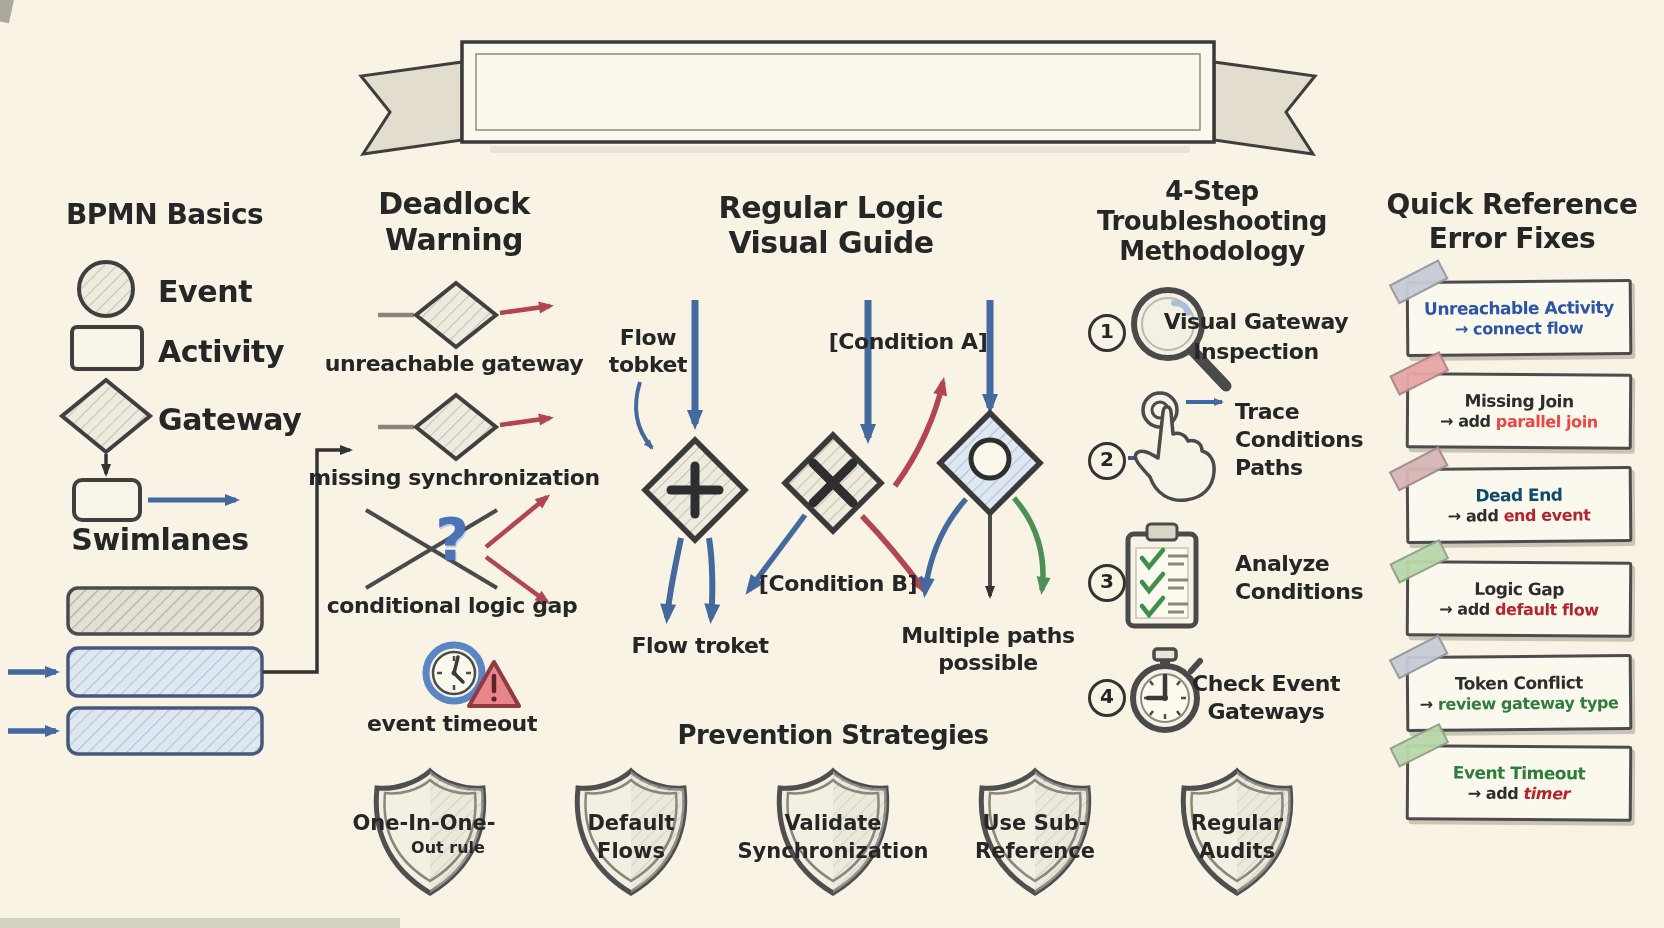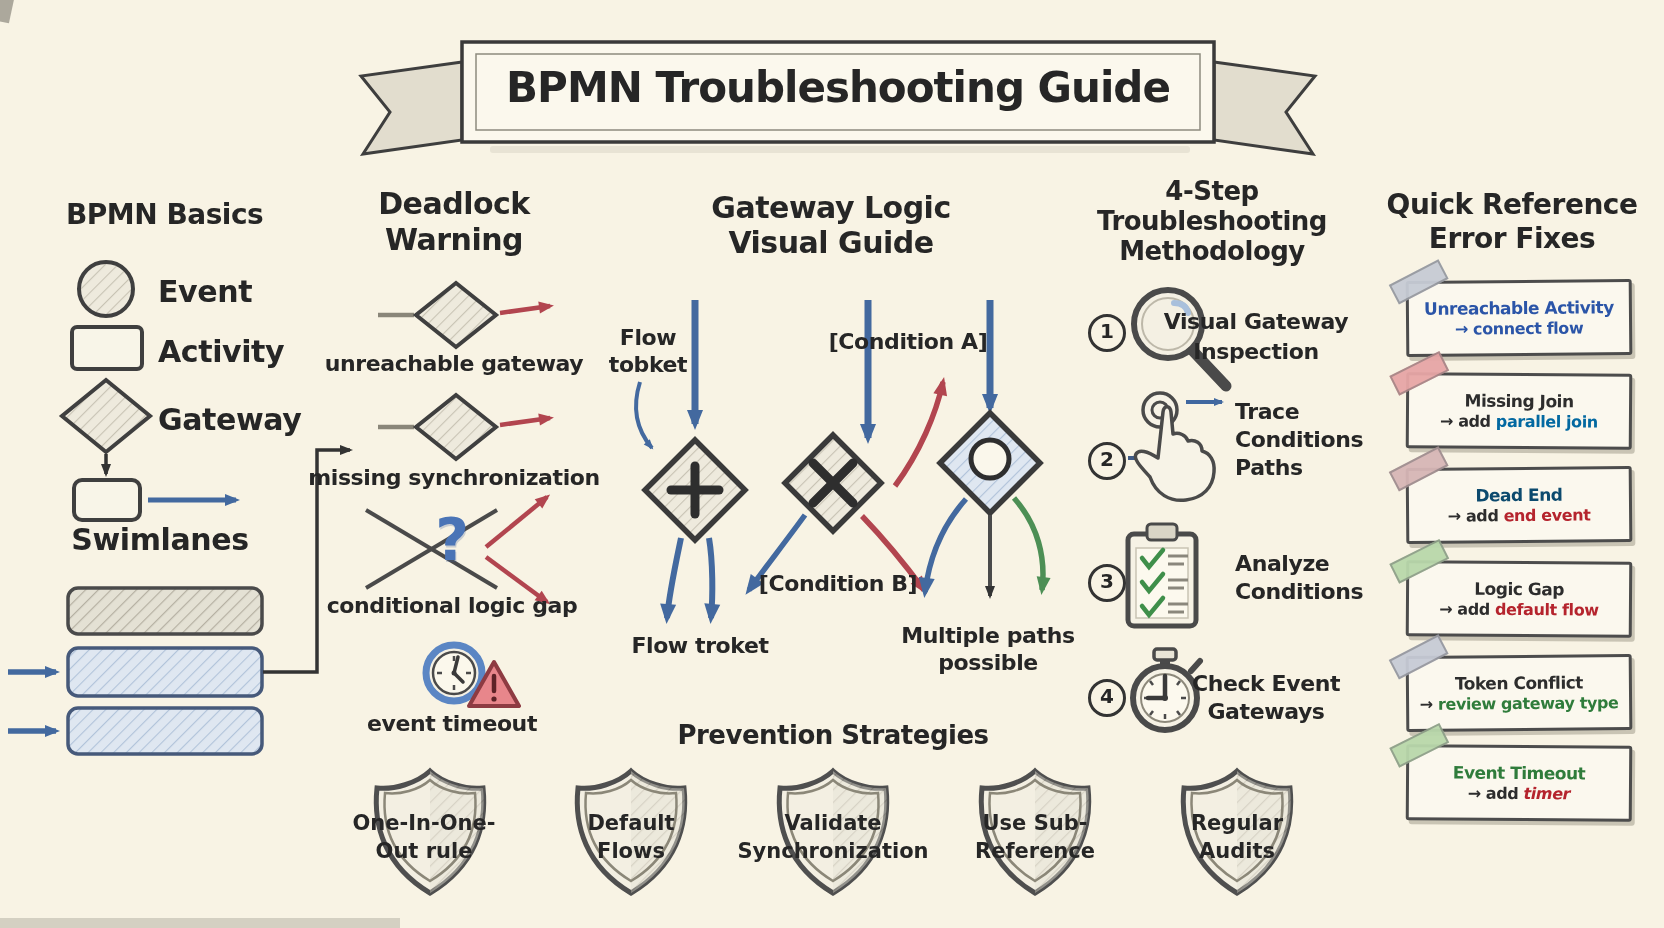--- a/index.html
+++ b/index.html
@@ -234,37 +234,36 @@
     <g transform="translate(1237,0)">
       <path d="M0,771 C-13,783 -36,790 -53,788 C-57,826 -45,866 0,893 C45,866 57,826 53,788 C36,790 13,783 0,771 Z" fill="#f3efe2" stroke="#4f4f4f" stroke-width="5"></path>
       <path d="M0,771 C13,783 36,790 53,788 C57,826 45,866 0,893 Z" fill="url(#hG)" opacity="0.45"></path>
       <path d="M0,780 C-11,790 -30,795 -45,793 C-48,825 -38,858 0,881 C38,858 48,825 45,793 C30,795 11,790 0,780 Z" fill="none" stroke="#8b8778" stroke-width="2.5"></path>
     </g>
   </svg>
 
   <div class="smudge"></div>
   <div class="bottomstrip"></div>
 
-  <div class="lbl ctr title" style="left:838px;top:66px">BPMN Troubleshooting Guide</div>
 
   <div class="lbl h28" style="left:66px;top:200px">BPMN Basics</div>
   <div class="lbl t23" style="left:158px;top:276px">Event</div>
   <div class="lbl t23" style="left:158px;top:336px">Activity</div>
   <div class="lbl t23" style="left:158px;top:404px">Gateway</div>
   <div class="lbl ctr t23" style="left:160px;top:524px">Swimlanes</div>
 
   <div class="lbl ctr h30" style="left:454px;top:188px">Deadlock</div>
   <div class="lbl ctr h30" style="left:454px;top:224px">Warning</div>
   <div class="lbl ctr t22" style="left:454px;top:352px">unreachable gateway</div>
   <div class="lbl ctr t22" style="left:454px;top:466px">missing synchronization</div>
   <div class="lbl ctr qmark" style="left:452px;top:510px;font-weight:700">?</div>
   <div class="lbl ctr t22" style="left:452px;top:594px">conditional logic gap</div>
   <div class="lbl ctr t22" style="left:452px;top:712px">event timeout</div>
 
-  <div class="lbl ctr h30" style="left:831px;top:192px">Gateway Logic</div>
+  <div class="lbl ctr h30" style="left:831px;top:192px">Regular Logic</div>
   <div class="lbl ctr h30" style="left:831px;top:227px">Visual Guide</div>
   <div class="lbl ctr t22" style="left:648px;top:326px">Flow</div>
   <div class="lbl ctr t22" style="left:648px;top:353px">tobket</div>
   <div class="lbl ctr t22" style="left:908px;top:330px">[Condition A]</div>
   <div class="lbl ctr t22" style="left:838px;top:572px">[Condition B]</div>
   <div class="lbl ctr t22" style="left:700px;top:634px">Flow troket</div>
   <div class="lbl ctr t22" style="left:988px;top:624px">Multiple paths</div>
   <div class="lbl ctr t22" style="left:988px;top:651px">possible</div>
 
   <div class="lbl ctr h26" style="left:1212px;top:178px">4-Step</div>
@@ -292,21 +291,21 @@
   <div class="lbl ctr h28" style="left:1512px;top:224px">Error Fixes</div>
 
   <div class="card r1" style="top:280px">
     <div class="tape" style="background: rgb(199, 204, 213);"></div>
     <div class="cl1" style="color: rgb(43, 85, 168);">Unreachable Activity</div>
     <div class="cl2"><span style="color: rgb(43, 85, 168);">→ connect flow</span><span style="color: rgb(43, 85, 168);"></span></div>
   </div>
   <div class="card r2" style="top:373px">
     <div class="tape" style="background: rgb(231, 166, 166);"></div>
     <div class="cl1" style="color: rgb(45, 45, 45);">Missing Join</div>
-    <div class="cl2"><span style="color: rgb(45, 45, 45);">→ add </span><span style="color: #0369a1;">parallel join</span></div>
+    <div class="cl2"><span style="color: rgb(45, 45, 45);">→ add </span><span style="color: #ef4444;">parallel join</span></div>
   </div>
   <div class="card r1" style="top:467px">
     <div class="tape" style="background: rgb(215, 182, 182);"></div>
     <div class="cl1" style="color: #0c4a6e;">Dead End</div>
     <div class="cl2"><span style="color: rgb(45, 45, 45);">→ add </span><span style="color: rgb(181, 36, 45);">end event</span></div>
   </div>
   <div class="card r2" style="top:561px">
     <div class="tape" style="background: rgb(185, 216, 171);"></div>
     <div class="cl1" style="color: rgb(45, 45, 45);">Logic Gap</div>
     <div class="cl2"><span style="color: rgb(45, 45, 45);">→ add </span><span style="color: rgb(181, 36, 45);">default flow</span></div>
@@ -318,21 +317,21 @@
   </div>
   <div class="card r2" style="top:745px">
     <div class="tape" style="background: rgb(185, 216, 171);"></div>
     <div class="cl1" style="color: rgb(47, 124, 59);">Event Timeout</div>
     <div class="cl2"><span style="color: rgb(45, 45, 45);">→ add </span><span style="color: rgb(181, 36, 45); font-style: italic;">timer</span></div>
   </div>
 
   <div class="lbl ctr h26" style="left:833px;top:722px">Prevention Strategies</div>
 
   <div class="lbl ctr" style="left:424px;top:812px;font-size:21px">One-In-One-</div>
-  <div class="lbl ctr" style="left:424px;top:840px;font-size:21px">Out rule</div>
+  <div class="lbl ctr" style="left:448px;top:840px;font-size:16px">Out rule</div>
   <div class="lbl ctr" style="left:631px;top:812px;font-size:21px">Default</div>
   <div class="lbl ctr" style="left:631px;top:840px;font-size:21px">Flows</div>
   <div class="lbl ctr" style="left:833px;top:812px;font-size:21px">Validate</div>
   <div class="lbl ctr" style="left:833px;top:840px;font-size:21px">Synchronization</div>
   <div class="lbl ctr" style="left:1035px;top:812px;font-size:21px">Use Sub-</div>
   <div class="lbl ctr" style="left:1035px;top:840px;font-size:21px">Reference</div>
   <div class="lbl ctr" style="left:1237px;top:812px;font-size:21px">Regular</div>
   <div class="lbl ctr" style="left:1237px;top:840px;font-size:21px">Audits</div>
 
 </div>

